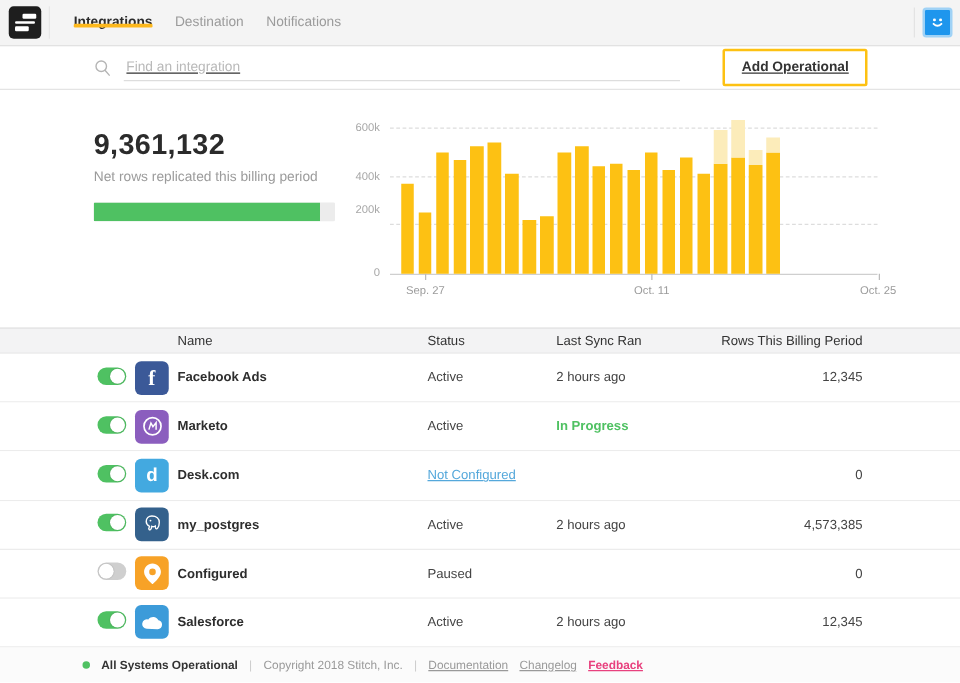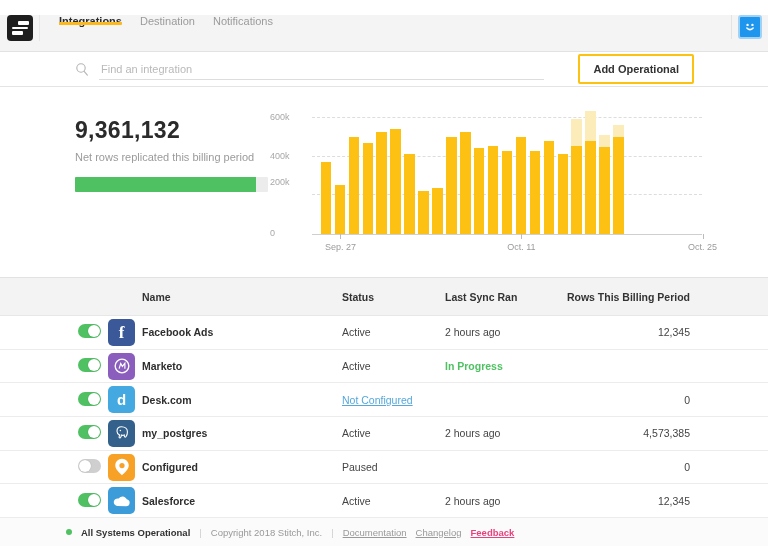--- a/index.html
+++ b/index.html
@@ -1,61 +1,61 @@
 <!DOCTYPE html>
 <html><head>
 <meta charset="utf-8">
 <style>
   * { margin:0; padding:0; box-sizing:border-box; }
   html,body { width:768px; height:546px; }
   body { font-family:"Liberation Sans", sans-serif; background:#fff; color:#333; overflow:hidden; }
   .app { width:768px; height:546px; display:flex; flex-direction:column; background:#fff; }
 
   
-  .topnav { height:37px; background:#f4f4f4; border-bottom:1px solid #e2e2e2; display:flex; align-items:flex-start; flex:0 0 auto;margin-top:15px; }
+  .topnav { height:37px; background:#f4f4f4; border-bottom:1px solid #e2e2e2; display:flex; align-items:center; flex:0 0 auto; }
   .logo-wrap { width:40px; display:flex; align-items:center; justify-content:center; border-right:1px solid #e7e7e7; }
   .logo-badge { width:26px; height:26px; background:#1e1e1e; border-radius:4px; display:flex; flex-direction:column; justify-content:center; gap:2px; padding:4px; }
   .lb { display:block; background:#fff; border-radius:1px; }
   .lb1 { width:11px; height:4px; margin-left:7px; }
   .lb2 { width:16px; height:2px; margin-left:1px; }
   .lb3 { width:11px; height:4px; margin-left:1px; }
   .tabs { display:flex; align-items:stretch; margin-left:10px; }
   .tab { position:relative; display:flex; align-items:center; padding:0 9px; font-size:11px; color:#9b9b9b; cursor:pointer; }
   .tab.active { color:#2b2b2b; font-weight:bold; }
   .tab.active .tab-underline { position:absolute; left:9px; right:9px; bottom:2px; height:3px; background:#fdb81c; border-radius:1px; }
   .nav-spacer { flex:1; }
   .nav-chat { width:37px; border-left:1px solid #e3e3e3; display:flex; align-items:center; justify-content:center; }
   .chat-btn { width:24px; height:24px; background:#1e96ed; border:2px solid #9fd2f6; border-radius:3px; display:flex; align-items:center; justify-content:center; cursor:pointer; padding:0; }
 
   
-  .search-row { height:35px; display:flex; align-items:center; padding:0 74px 0 75px; border-bottom:1px solid #e4e4e4; flex:0 0 auto; }
+  .search-row { height:35px; display:flex; align-items:center; padding:0 74px 0 75px; border-bottom:1px solid #e4e4e4; flex:0 0 auto;text-decoration:underline; }
   .search-icon { display:flex; align-items:center; margin-right:9px; }
   .search-input { flex:1; max-width:445px; border:none; outline:none; border-bottom:1px solid #ddd; font-size:11px; color:#555; padding:4px 2px; background:transparent; font-family:"Liberation Sans",sans-serif; }
   .search-input::placeholder { color:#b9b9b9; }
   .add-btn { margin-left:auto; background:#fff; border:2px solid #fdc112; border-radius:2px; font-size:11px; font-weight:bold; color:#333; padding:7px 13px; cursor:pointer; font-family:"Liberation Sans",sans-serif; }
 
   
   .metrics { height:190px; display:flex; padding-left:75px; flex:0 0 auto; }
   .summary { width:193px; padding-top:30px; flex:0 0 auto; }
   .big-number { font-size:23px; font-weight:bold; color:#2b2b2b; letter-spacing:.3px; }
   .caption { font-size:11px; color:#9b9b9b; margin-top:7px; }
   .progress-track { margin-top:14px; width:193px; height:15px; background:#ececec; border-radius:1px; overflow:hidden; }
   .progress-fill { height:100%; background:#4fc162; }
 
   .chart-box { flex:1; position:relative; }
   .plot { position:absolute; left:44px; width:390px; bottom:42px; height:130px; border-bottom:1px solid #cfcfcf; }
   .gridline { position:absolute; left:0; right:0; border-top:1px dashed #ddd; }
-  .ylabel { position:absolute; right:calc(100% + 8px); width:34px; text-align:left; font-size:9px; color:#a8a8a8; white-space:nowrap; }
+  .ylabel { position:absolute; right:calc(100% + 8px); width:34px; text-align:right; font-size:9px; color:#a8a8a8; white-space:nowrap; }
   .bar { position:absolute; background:#fdc113; }
   .bar.light { background:#fcecba; }
   .tickmark { position:absolute; top:100%; width:1px; height:5px; background:#bbb; }
   .xlabel { position:absolute; top:calc(100% + 8px); transform:translateX(-50%); font-size:9px; color:#9b9b9b; white-space:nowrap; }
 
   
-  .thead { height:39px; background:#f3f3f4; border-top:1px solid #e2e2e2; border-bottom:1px solid #e7e7e7; display:grid; grid-template-columns:30px 34px 200px 103px 1fr 140px; align-items:center; padding:0 78px; font-size:10.5px; font-weight:bold; color:#333; flex:0 0 auto; }
+  .thead { height:21px; background:#f3f3f4; border-top:1px solid #e2e2e2; border-bottom:1px solid #e7e7e7; display:grid; grid-template-columns:30px 34px 200px 103px 1fr 140px; align-items:center; padding:0 78px; font-size:10.5px; font-weight:normal; color:#333; flex:0 0 auto; }
   .thead .col-rows { text-align:right; }
   .tbody { flex:1; display:flex; flex-direction:column; }
   .trow { flex:1; display:grid; grid-template-columns:30px 34px 200px 103px 1fr 140px; align-items:center; padding:0 78px; border-bottom:1px solid #ececec; font-size:10.5px; color:#444; background:#fff; }
   .cell-name { font-weight:bold; color:#2e2e2e; }
   .cell-rows { text-align:right; }
   .toggle { width:23px; height:14px; border-radius:8px; position:relative; display:inline-block; cursor:pointer; }
   .toggle.on { background:#4fc162; }
   .toggle.off { background:#cfcfcf; }
   .toggle .knob { position:absolute; top:1px; width:12px; height:12px; background:#fff; border-radius:50%; box-shadow:0 0 1px rgba(0,0,0,.3); }
   .toggle.on .knob { right:1px; }

